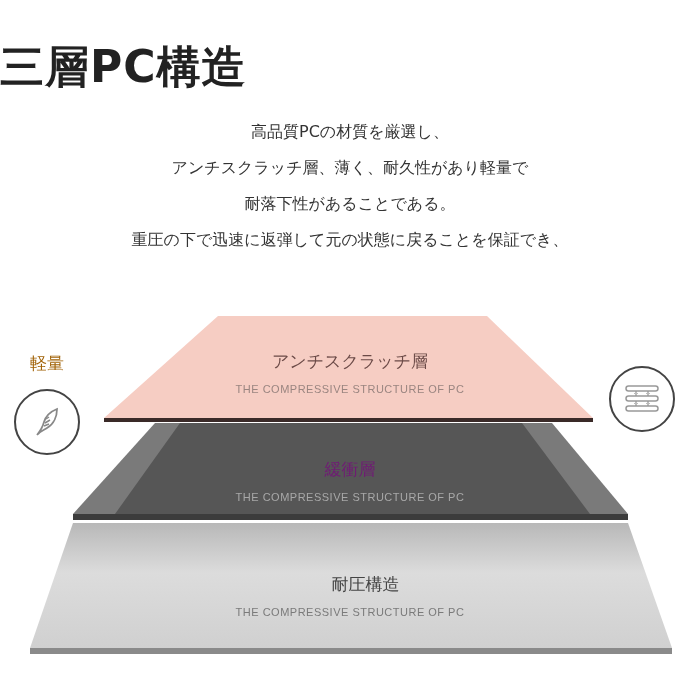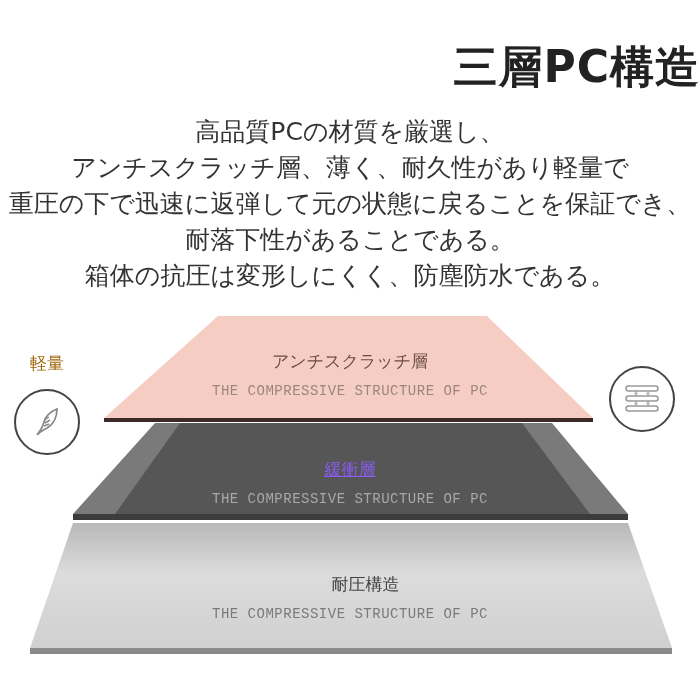--- a/index.html
+++ b/index.html
@@ -1,42 +1,41 @@
 <!DOCTYPE html>
 <html><head>
 <meta charset="utf-8">
 <style>
   html, body { margin:0; padding:0; background:#ffffff; }
   body { width:700px; height:700px; position:relative; overflow:hidden;
          font-family:"DejaVu Sans", sans-serif; color:#2a2a2a; }
-  .title { position:absolute; top:38px; left:0; width:700px; text-align:right;
+  .title { position:absolute; top:38px; left:0; width:700px; text-align:left;
            font-size:44px; font-weight:bold; color:#222; letter-spacing:1px; }
   .desc { position:absolute; top:114px; left:0; width:700px; text-align:center;
-          font-size:25px; line-height:36px; color:#333; }
+          font-size:16px; line-height:36px; color:#333; }
   .desc div { white-space:nowrap; }
   .stack { position:absolute; left:0; top:0; width:700px; height:700px; }
   .layer-label { position:absolute; left:0; width:700px; text-align:center; }
   .layer-name { font-size:17px; }
-  .layer-sub { font-size:14px; letter-spacing:0.5px; margin-top:10px; font-family:Liberation Mono, monospace; }
+  .layer-sub { font-size:11px; letter-spacing:0.5px; margin-top:10px; font-family:Liberation Sans, sans-serif; }
   .side { position:absolute; text-align:center; }
   .side-label { font-size:17px; color:#a16207; }
   .side-circle { width:62px; height:62px; border:2px solid #444; border-radius:50%;
                  margin:14px auto 0; display:flex; align-items:center; justify-content:center; }
 </style>
 </head>
 <body>
 
 <div class="title">三層PC構造</div>
 
 <div class="desc">
   <div>高品質PCの材質を厳選し、</div>
   <div>アンチスクラッチ層、薄く、耐久性があり軽量で</div>
+  <div>耐落下性があることである。</div>
   <div>重圧の下で迅速に返弾して元の状態に戻ることを保証でき、</div>
-  <div>耐落下性があることである。</div>
-  <div>箱体の抗圧は変形しにくく、防塵防水である。</div>
 </div>
 
 <svg class="stack" width="700" height="700" viewBox="0 0 700 700">
   <defs>
     <linearGradient id="gGray" x1="0" y1="0" x2="0" y2="1">
       <stop offset="0" stop-color="#b8b8b8"></stop>
       <stop offset="0.4" stop-color="#dcdcdc"></stop>
       <stop offset="1" stop-color="#d0d0d0"></stop>
     </linearGradient>
   </defs>
@@ -57,21 +56,21 @@
     <rect x="104" y="418" width="489" height="4" fill="#3a2a28"></rect>
   </g>
 </svg>
 
 <div class="layer-label" style="top:350px;">
   <div class="layer-name" style="color:#6b4a47;">アンチスクラッチ層</div>
   <div class="layer-sub" style="color:#9a8580;">THE COMPRESSIVE STRUCTURE OF PC</div>
 </div>
 
 <div class="layer-label" style="top:458px;">
-  <div class="layer-name" style="color:#8b5cf6;text-decoration:underline;">緩衝層</div>
+  <div class="layer-name" style="color:#701a75;">緩衝層</div>
   <div class="layer-sub" style="color:#a8a8a8;">THE COMPRESSIVE STRUCTURE OF PC</div>
 </div>
 
 <div class="layer-label" style="top:573px;">
   <div class="layer-name" style="color:#444444;margin-left:31px;">耐圧構造</div>
   <div class="layer-sub" style="color:#7a7a7a;">THE COMPRESSIVE STRUCTURE OF PC</div>
 </div>
 
 <div class="side" style="left:14px; top:352px; width:66px;">
   <div class="side-label">軽量</div>

